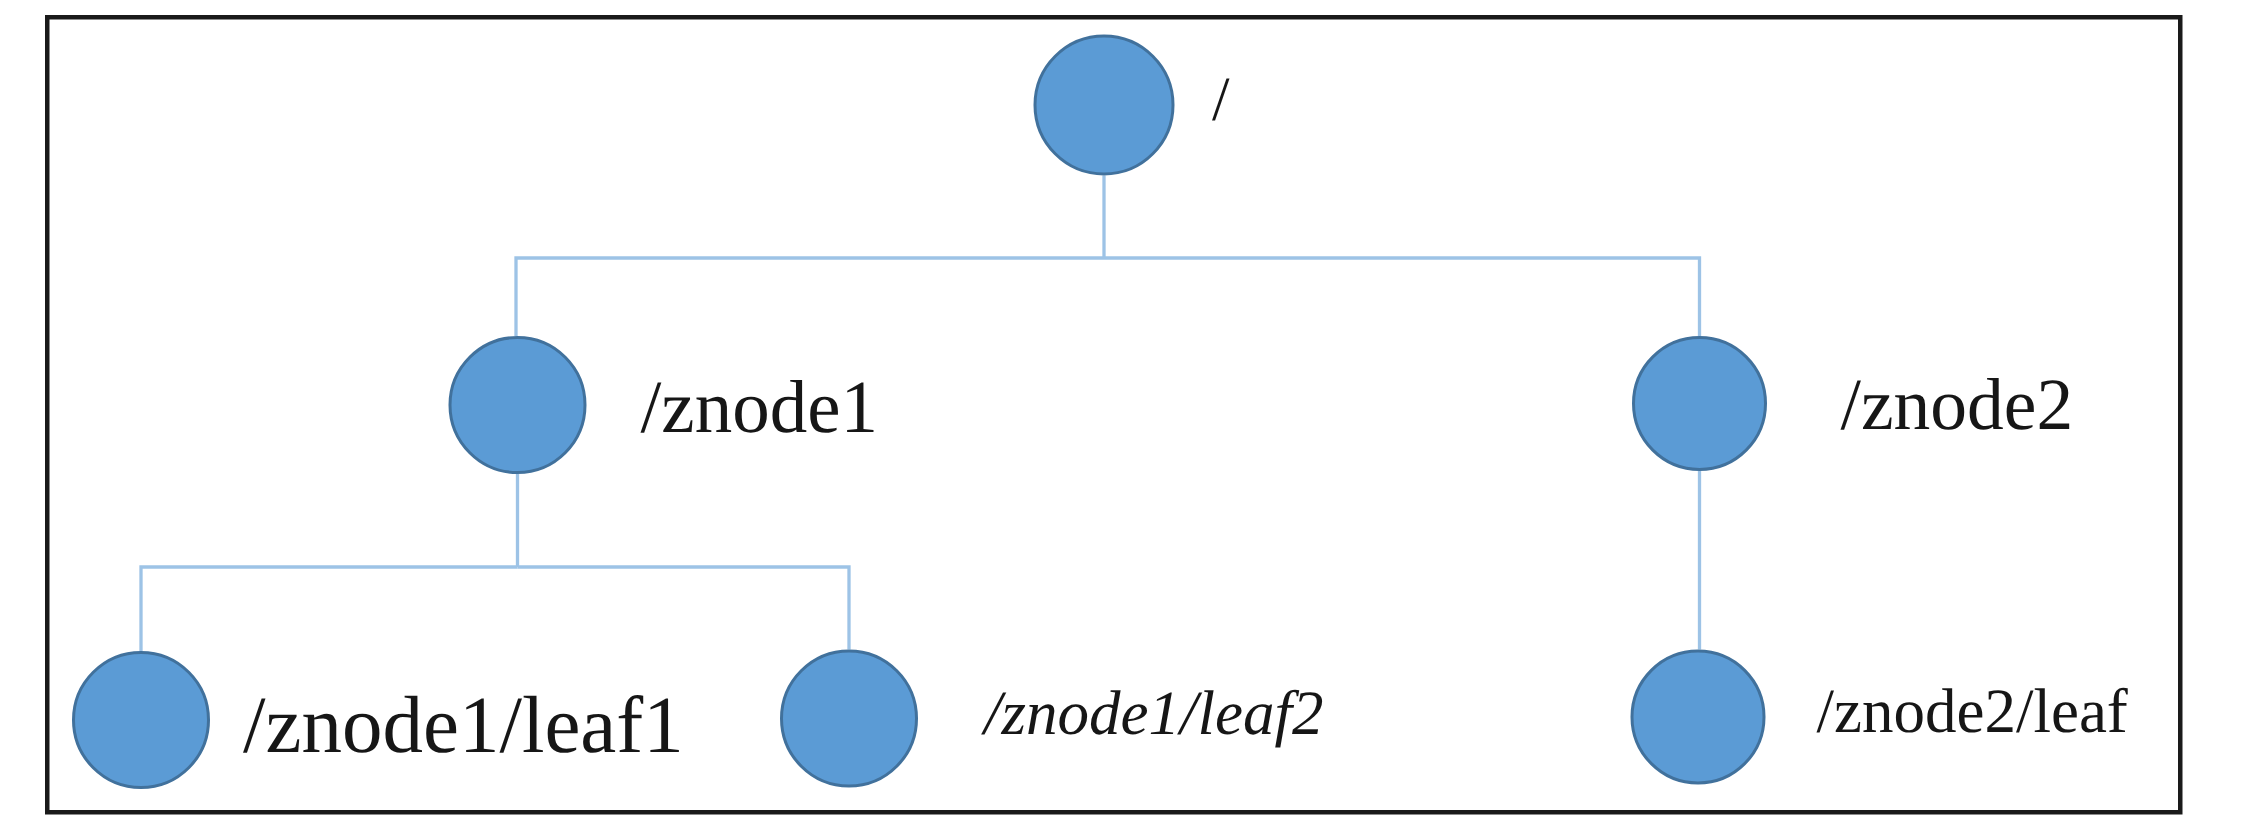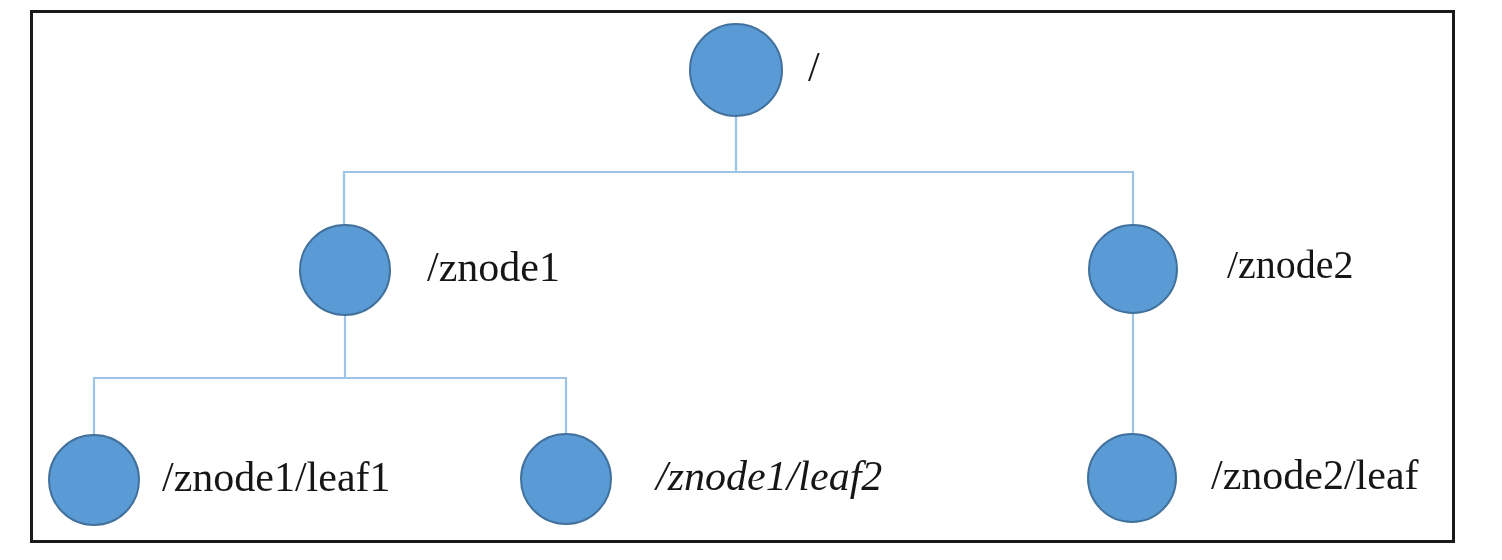--- a/index.html
+++ b/index.html
@@ -64,27 +64,27 @@
       <path d="M 345 378 L 94 378 L 94 434"></path>
       <path d="M 345 378 L 566 378 L 566 433"></path>
       <path d="M 1133 314 L 1133 433"></path>
     </g>
   </svg>
 
   <div class="node" style="left:689px; top:23px; width:94px; height:94px;"></div>
   <div class="node-label" style="left:808px; top:46px; font-size:42px;">/</div>
 
   <div class="node" style="left:299px; top:224px; width:92px; height:92px;"></div>
-  <div class="node-label" style="left:427px; top:246px; font-size:42px;">/znode1</div>
+  <div class="node-label" style="left:427px; top:246px; font-size:50px;">/znode1</div>
 
   <div class="node" style="left:1088px; top:224px; width:90px; height:90px;"></div>
-  <div class="node-label" style="left:1227px; top:245px; font-size:40px;">/znode2</div>
+  <div class="node-label" style="left:1227px; top:245px; font-size:49px;">/znode2</div>
 
   <div class="node" style="left:48px; top:434px; width:92px; height:92px;"></div>
-  <div class="node-label" style="left:162px; top:456px; font-size:42px;">/znode1/leaf1</div>
+  <div class="node-label" style="left:162px; top:456px; font-size:54px;">/znode1/leaf1</div>
 
   <div class="node" style="left:520px; top:433px; width:92px; height:92px;"></div>
   <div class="node-label" style="left:656px; top:455px; font-size:42px;font-style:italic;">/znode1/leaf2</div>
 
   <div class="node" style="left:1087px; top:433px; width:90px; height:90px;"></div>
   <div class="node-label" style="left:1211px; top:454px; font-size:42px;">/znode2/leaf</div>
 
 </div>
 
 </body></html>

